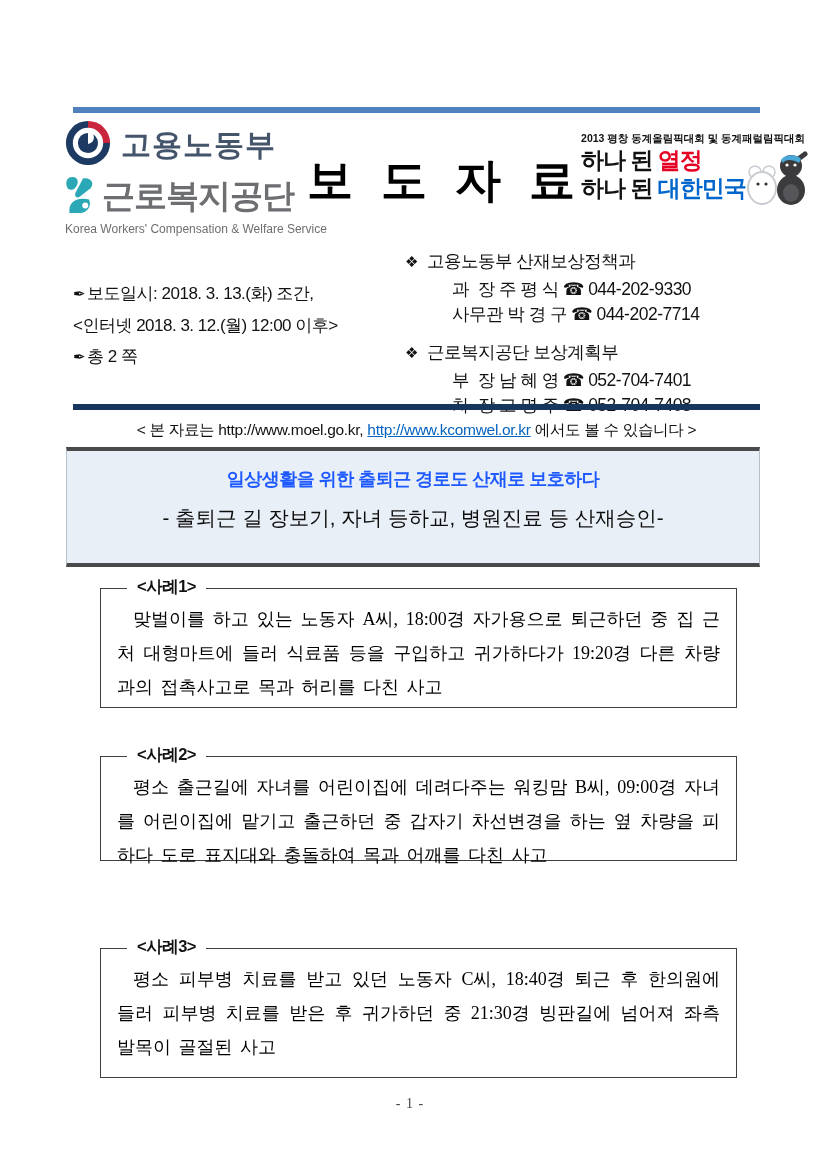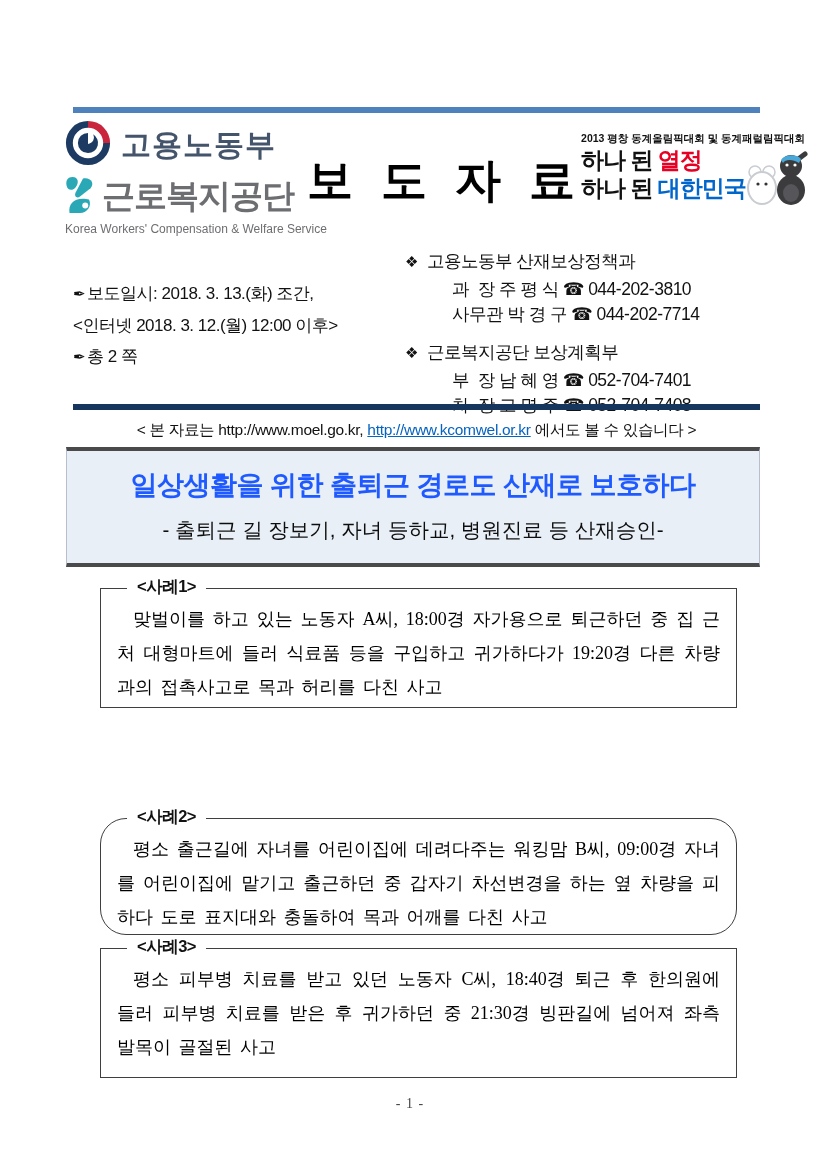--- a/index.html
+++ b/index.html
@@ -45,27 +45,27 @@
   
   .navy-line { position:absolute; left:73px; top:404px; width:687px; height:6px; background:#17365d; }
   .source-line { position:absolute; left:60px; top:416px; width:713px; text-align:center;
                  font-size:15.5px; letter-spacing:-0.3px; line-height:28px; white-space:pre; }
   .source-line a { color:#0563c1; }
 
   
   .headline-box { position:absolute; left:66px; top:447px; width:694px; height:120px; background:#e9eff7;
                   border-top:4px solid #4a4a4a; border-bottom:4px solid #4a4a4a;
                   border-left:1px solid #b7bfcc; border-right:1px solid #b7bfcc; text-align:center; }
-  .headline-title { margin-top:16px; font-size:27px; font-weight:800; color:#1e5aff; letter-spacing:-0.5px; white-space:nowrap; }
+  .headline-title { margin-top:16px; font-size:18px; font-weight:800; color:#1e5aff; letter-spacing:-0.5px; white-space:nowrap; }
   .headline-sub { margin-top:13px; font-size:20.5px; font-weight:400; color:#0d0d0d; white-space:nowrap; }
 
   
   .case-box { position:absolute; left:100px; width:637px; border:1.6px solid #3f3f3f; background:#fff; }
   .case-1 { top:588px; height:120px; }
-  .case-2 { top:818px; height:117px;border-radius:26px; }
+  .case-2 { top:756px; height:105px; }
   .case-3 { top:948px; height:130px; }
   .case-label { position:absolute; top:-13px; left:26px; background:#fff; padding:0 10px;
                 font-weight:700; font-size:16.5px; letter-spacing:-0.5px; }
   .case-text { margin:13px 16px 0 16px; font-family:"Liberation Serif", serif; font-size:18px;
                line-height:34px; text-align:justify; text-indent:16px; word-spacing:3px; color:#000; }
 
   .page-footer { position:absolute; left:0; top:1096px; width:820px; text-align:center;
                  font-family:"Liberation Serif", serif; font-size:14px; color:#444; letter-spacing:1px; }
 </style>
 </head>
@@ -129,21 +129,21 @@
   <div class="info">
     <div class="info-left">
       <div class="line"><span class="pen">✒</span><span>보도일시: 2018. 3. 13.(화) 조간,</span></div>
       <div class="line">&lt;인터넷 2018. 3. 12.(월) 12:00 이후&gt;</div>
       <div class="line"><span class="pen">✒</span><span>총 2 쪽</span></div>
     </div>
 
     <div class="info-right">
       <div class="contact-group">
         <div class="dept-line"><span class="diamond">❖</span><span>고용노동부 산재보상정책과</span></div>
-        <div class="person-line"><span>과  장 주 평 식</span><span class="phone-glyph">☎</span><span>044-202-3810</span></div>
+        <div class="person-line"><span>과  장 주 평 식</span><span class="phone-glyph">☎</span><span>044-202-9330</span></div>
         <div class="person-line"><span>사무관 박 경 구</span><span class="phone-glyph">☎</span><span>044-202-7714</span></div>
       </div>
       <div class="contact-group">
         <div class="dept-line"><span class="diamond">❖</span><span>근로복지공단 보상계획부</span></div>
         <div class="person-line"><span>부  장 남 혜 영</span><span class="phone-glyph">☎</span><span>052-704-7401</span></div>
         <div class="person-line"><span>차  장 고 명 주</span><span class="phone-glyph">☎</span><span>052-704-7408</span></div>
       </div>
     </div>
   </div>
 

